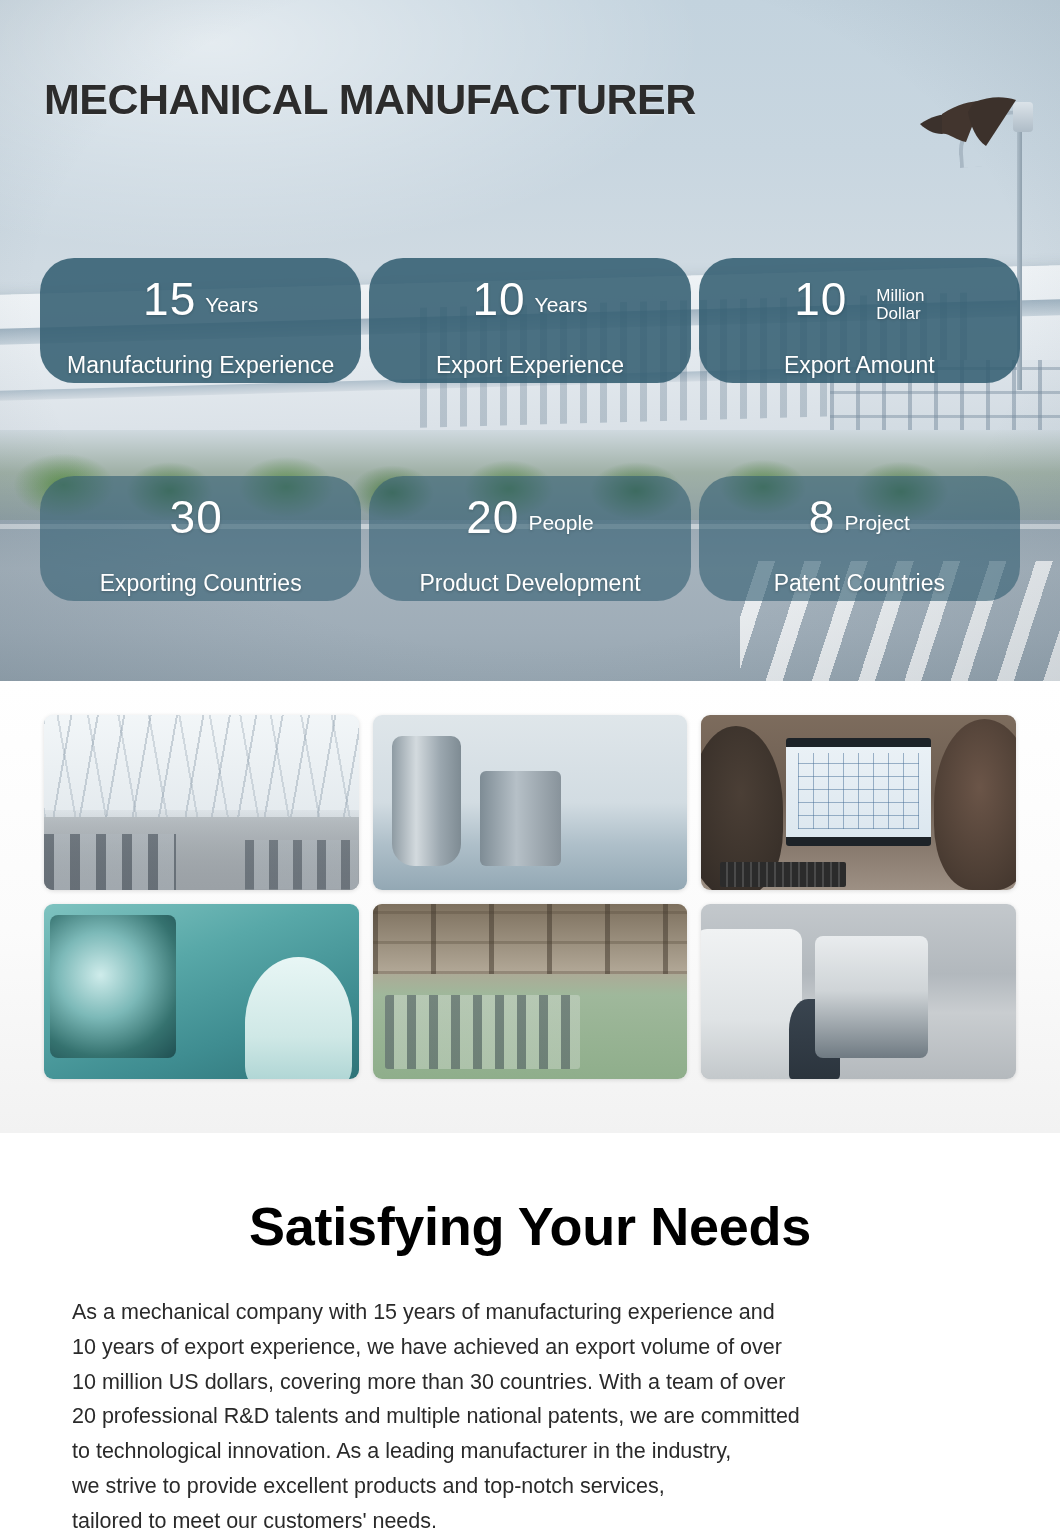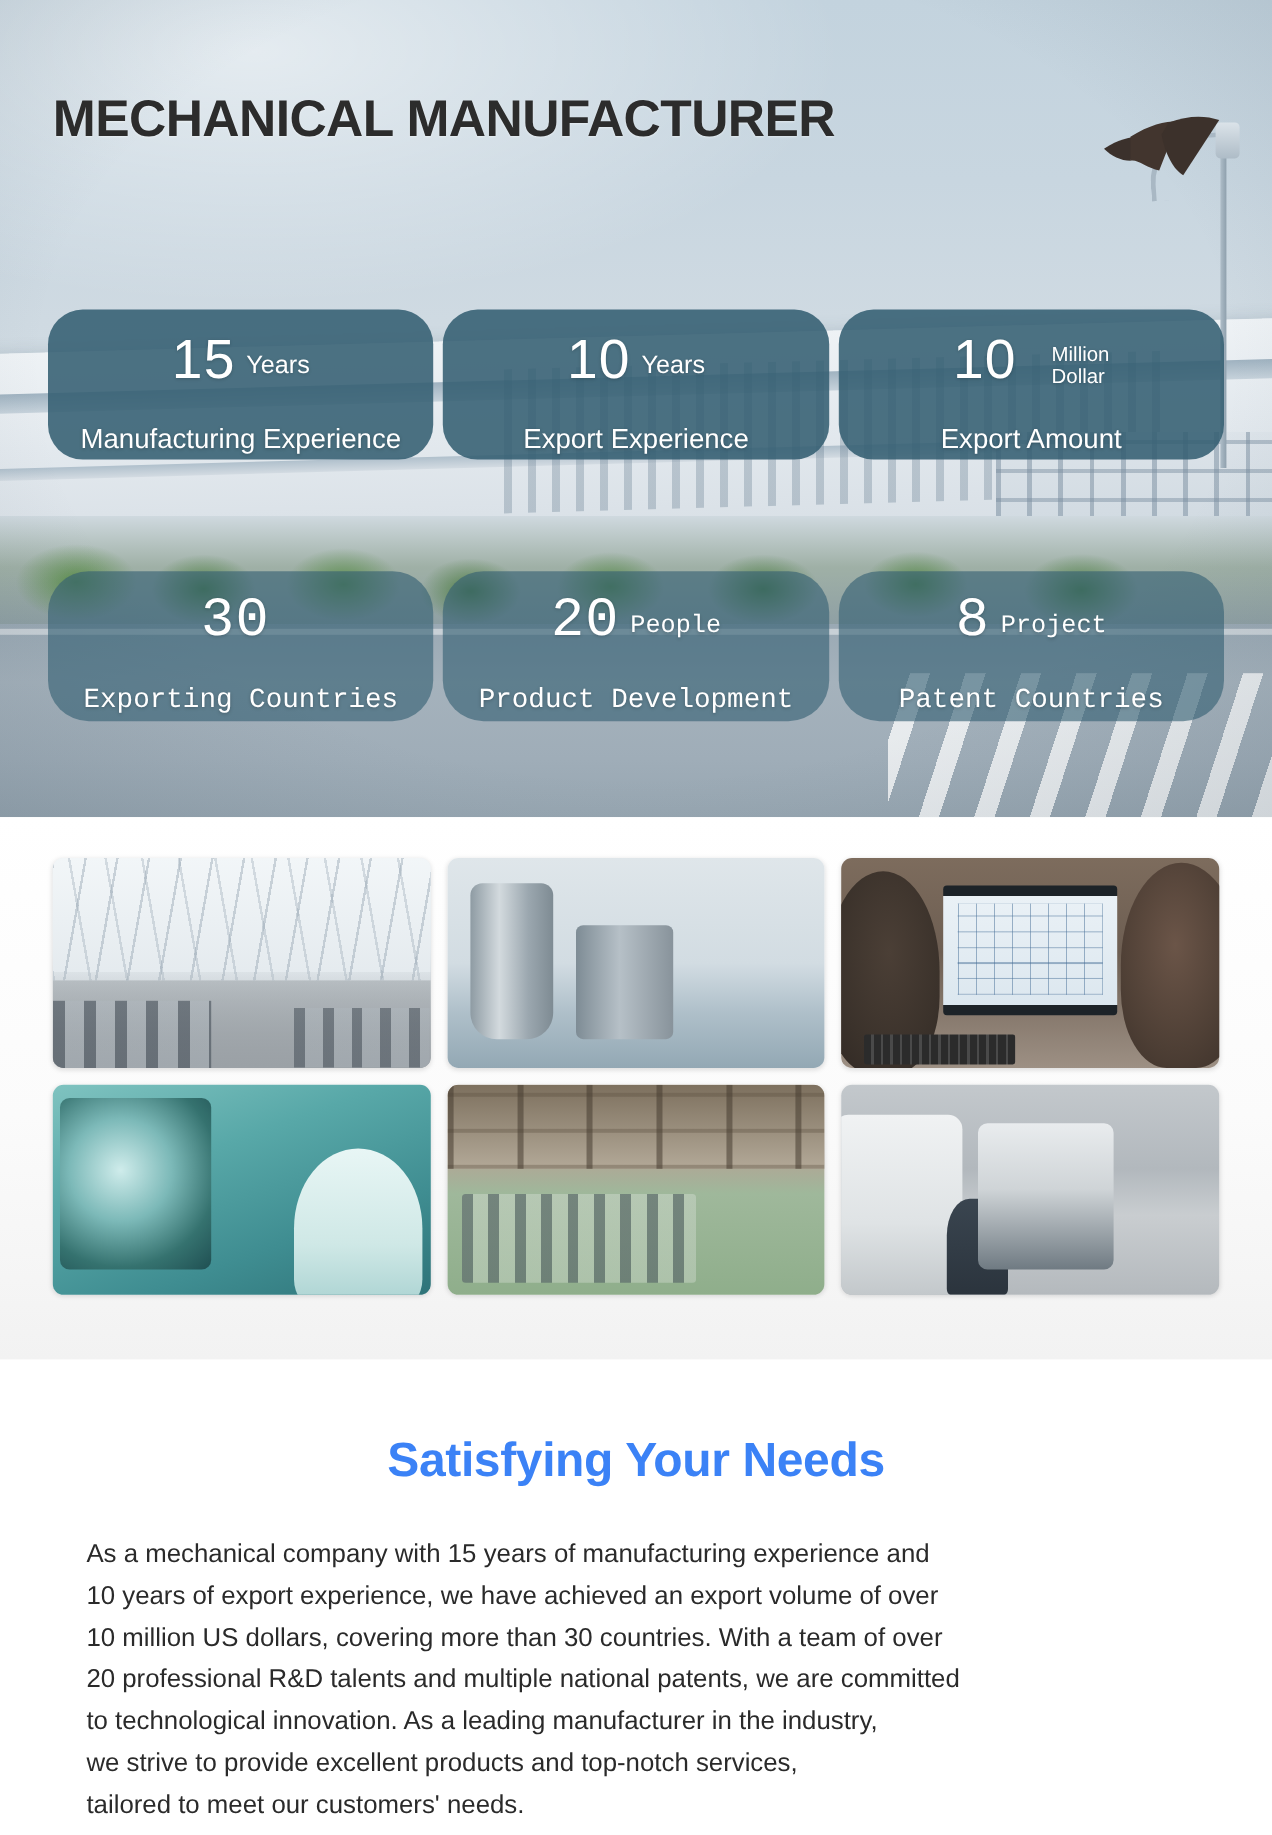--- a/index.html
+++ b/index.html
@@ -148,22 +148,22 @@
     row-gap: 93px;
   }
   .stat-card {
     border-radius: 34px;
     padding: 18px 10px 0;
     text-align: center;
     color: #ffffff;
     position: relative;
     overflow: hidden;
   }
-  .stat-card.row1 { background: rgba(52,95,114,0.88); border-radius: 29px; }
-  .stat-card.row2 { background: rgba(52,95,114,0.62); font-family: Liberation Mono, monospace; }
+  .stat-card.row1 { background: rgba(52,95,114,0.88); }
+  .stat-card.row2 { background: rgba(52,95,114,0.62); }
 
   .stat-top {
     display: flex;
     align-items: baseline;
     justify-content: center;
     gap: 9px;
     height: 58px;
   }
   .stat-num {
     font-size: 46px;
@@ -341,23 +341,23 @@
 
   
   .needs {
     position: absolute;
     left: 0; top: 1133px;
     width: 1060px; height: 396px;
     background: #ffffff;
   }
   .needs-title {
     text-align: center;
-    font-size: 40px;
+    font-size: 54px;
     font-weight: bold;
-    color: #3b82f6;
+    color: #000000;
     margin-top: 62px;
     letter-spacing: -0.3px;
   }
   .needs-body {
     margin: 38px 0 0 72px;
     width: 930px;
     font-size: 21.5px;
     line-height: 1.62;
     color: #2a2a2a;
     white-space: pre-line;

